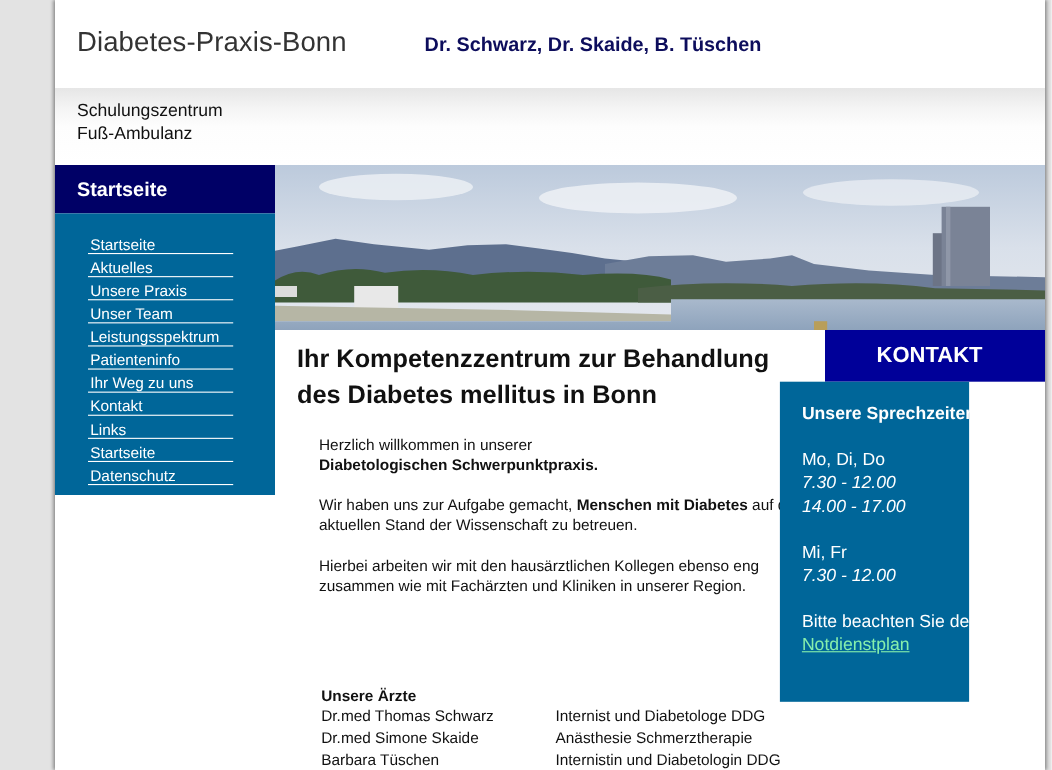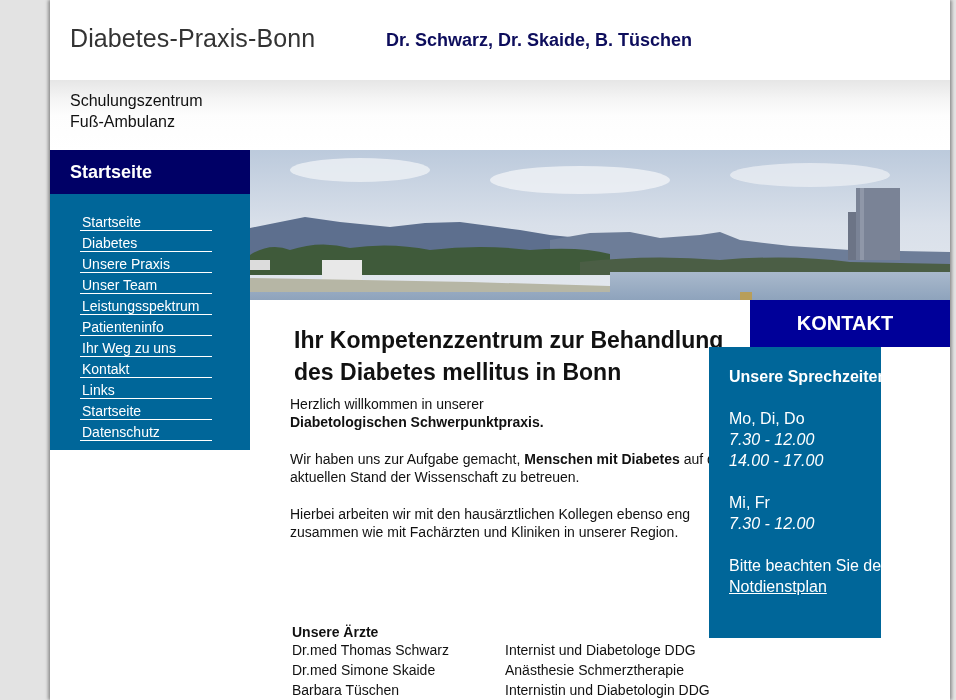--- a/index.html
+++ b/index.html
@@ -51,21 +51,21 @@
       border-bottom:1px solid #ffffff; padding-left:2px; line-height:16px;
     }
 
     .banner {
       position:absolute; left:200px; top:150px; width:700px; height:150px;
       overflow:hidden;
       background:linear-gradient(to bottom, #c9d4e3 0%, #d8e0ea 40%, #e2e7ee 60%, #cfd8e4 100%);
     }
     .banner svg { display:block; }
 
-    .content { position:absolute; left:220px; top:324px; width:480px;margin-left:24px; }
+    .content { position:absolute; left:220px; top:310px; width:480px; }
     .headline {
       margin:0; font-size:23px; font-weight:bold; color:#111; line-height:32px;
     }
     .body-text { position:absolute; left:240px; width:460px; font-size:14px; color:#111; line-height:18px; }
     .p1 { top:395px; }
     .p2 { top:450px; }
     .p3 { top:505px; }
     .doctors-table { position:absolute; left:242px; top:578px; font-size:14px; color:#111; border-collapse:collapse;margin-top:44px; }
     .doctors-table td { padding:0; height:20px; vertical-align:top; }
     .doctors-table td.name { width:213px; }
@@ -79,21 +79,21 @@
       position:absolute; left:0; width:190px; text-align:center; top:12px;
       color:#fff; font-size:20px; font-weight:bold;
     }
     .contact {
       position:absolute; left:659px; top:347px; width:172px; height:291px;
       background:#006699; color:#fff;
     }
     .contact .line { position:absolute; left:20px; font-size:16px; white-space:nowrap; }
     .contact .bold { font-weight:bold; }
     .contact .it { font-style:italic; }
-    .contact a { color:#ffffff; text-decoration:underline; }
+    .contact a { color:#86efac; text-decoration:underline; }
   </style>
 </head>
 <body>
 
 <div class="page">
 
   <div class="header-top">
     <div class="site-title">Diabetes-Praxis-Bonn</div>
     <div class="doctors">Dr. Schwarz, Dr. Skaide, B. Tüschen</div>
   </div>
@@ -106,21 +106,21 @@
   <div class="nav-head">
     <span>Startseite</span>
   </div>
 
   <nav class="nav">
     <ul>
       <li>
           <a href="#">Startseite</a>
         </li>
       <li>
-          <a href="#">Diabetes</a>
+          <a href="#">Aktuelles</a>
         </li>
       <li>
           <a href="#">Unsere Praxis</a>
         </li>
       <li>
           <a href="#">Unser Team</a>
         </li>
       <li>
           <a href="#">Leistungsspektrum</a>
         </li>

